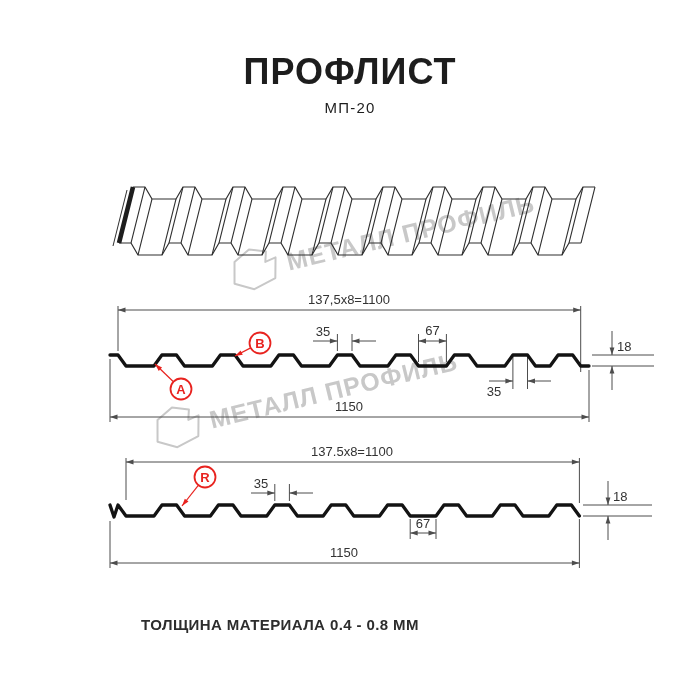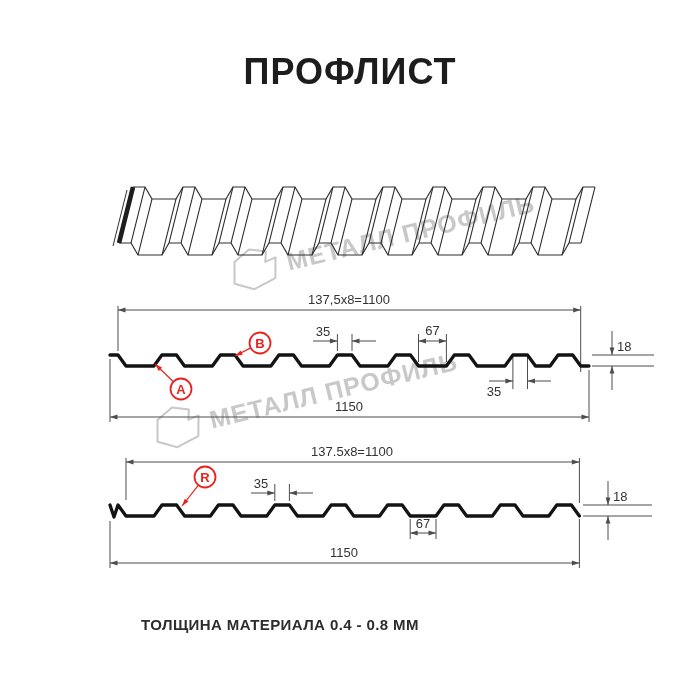--- a/index.html
+++ b/index.html
@@ -12,20 +12,21 @@
            font-size:15px;font-weight:700;letter-spacing:.4px;color:#2d2d2d;}
   svg{position:absolute;left:0;top:0;}
   svg text{font-family:"Liberation Sans","DejaVu Sans",sans-serif;}
 </style>
 </head>
 <body>
 
 <div class="page">
   <div class="hdr">
     <div class="title">ПРОФЛИСТ</div>
+    <div class="subtitle">МП-20</div>
   </div>
 
   <svg id="fig" width="700" height="700" viewBox="0 0 700 700">
       <g>
         <polygon points="133.0,187.0 145.0,187.0 152.0,199.0 176.0,199.0 183.0,187.0 195.0,187.0 202.0,199.0 226.0,199.0 233.0,187.0 245.0,187.0 252.0,199.0 276.0,199.0 283.0,187.0 295.0,187.0 302.0,199.0 326.0,199.0 333.0,187.0 345.0,187.0 352.0,199.0 376.0,199.0 383.0,187.0 395.0,187.0 402.0,199.0 426.0,199.0 433.0,187.0 445.0,187.0 452.0,199.0 476.0,199.0 483.0,187.0 495.0,187.0 502.0,199.0 526.0,199.0 533.0,187.0 545.0,187.0 552.0,199.0 576.0,199.0 583.0,187.0 595.0,187.0 581.0,243.0 569.0,243.0 562.0,255.0 538.0,255.0 531.0,243.0 519.0,243.0 512.0,255.0 488.0,255.0 481.0,243.0 469.0,243.0 462.0,255.0 438.0,255.0 431.0,243.0 419.0,243.0 412.0,255.0 388.0,255.0 381.0,243.0 369.0,243.0 362.0,255.0 338.0,255.0 331.0,243.0 319.0,243.0 312.0,255.0 288.0,255.0 281.0,243.0 269.0,243.0 262.0,255.0 238.0,255.0 231.0,243.0 219.0,243.0 212.0,255.0 188.0,255.0 181.0,243.0 169.0,243.0 162.0,255.0 138.0,255.0 131.0,243.0 119.0,243.0" fill="#ffffff"></polygon>
       </g>
       <g transform="translate(234,290) rotate(-13.5)">
         <path d="M2,-6 L7,-27 L24,-36 L40,-30 L37,-20 L48,-22 L43,-2 L20,4 Z" fill="#ffffff" stroke="#c8c8c8" stroke-width="2" stroke-linejoin="round"></path>
         <text x="58" y="-6" text-anchor="start" font-size="25" fill="#c8c8c8" font-weight="700" letter-spacing="1">МЕТАЛЛ ПРОФИЛЬ</text>
       </g>

